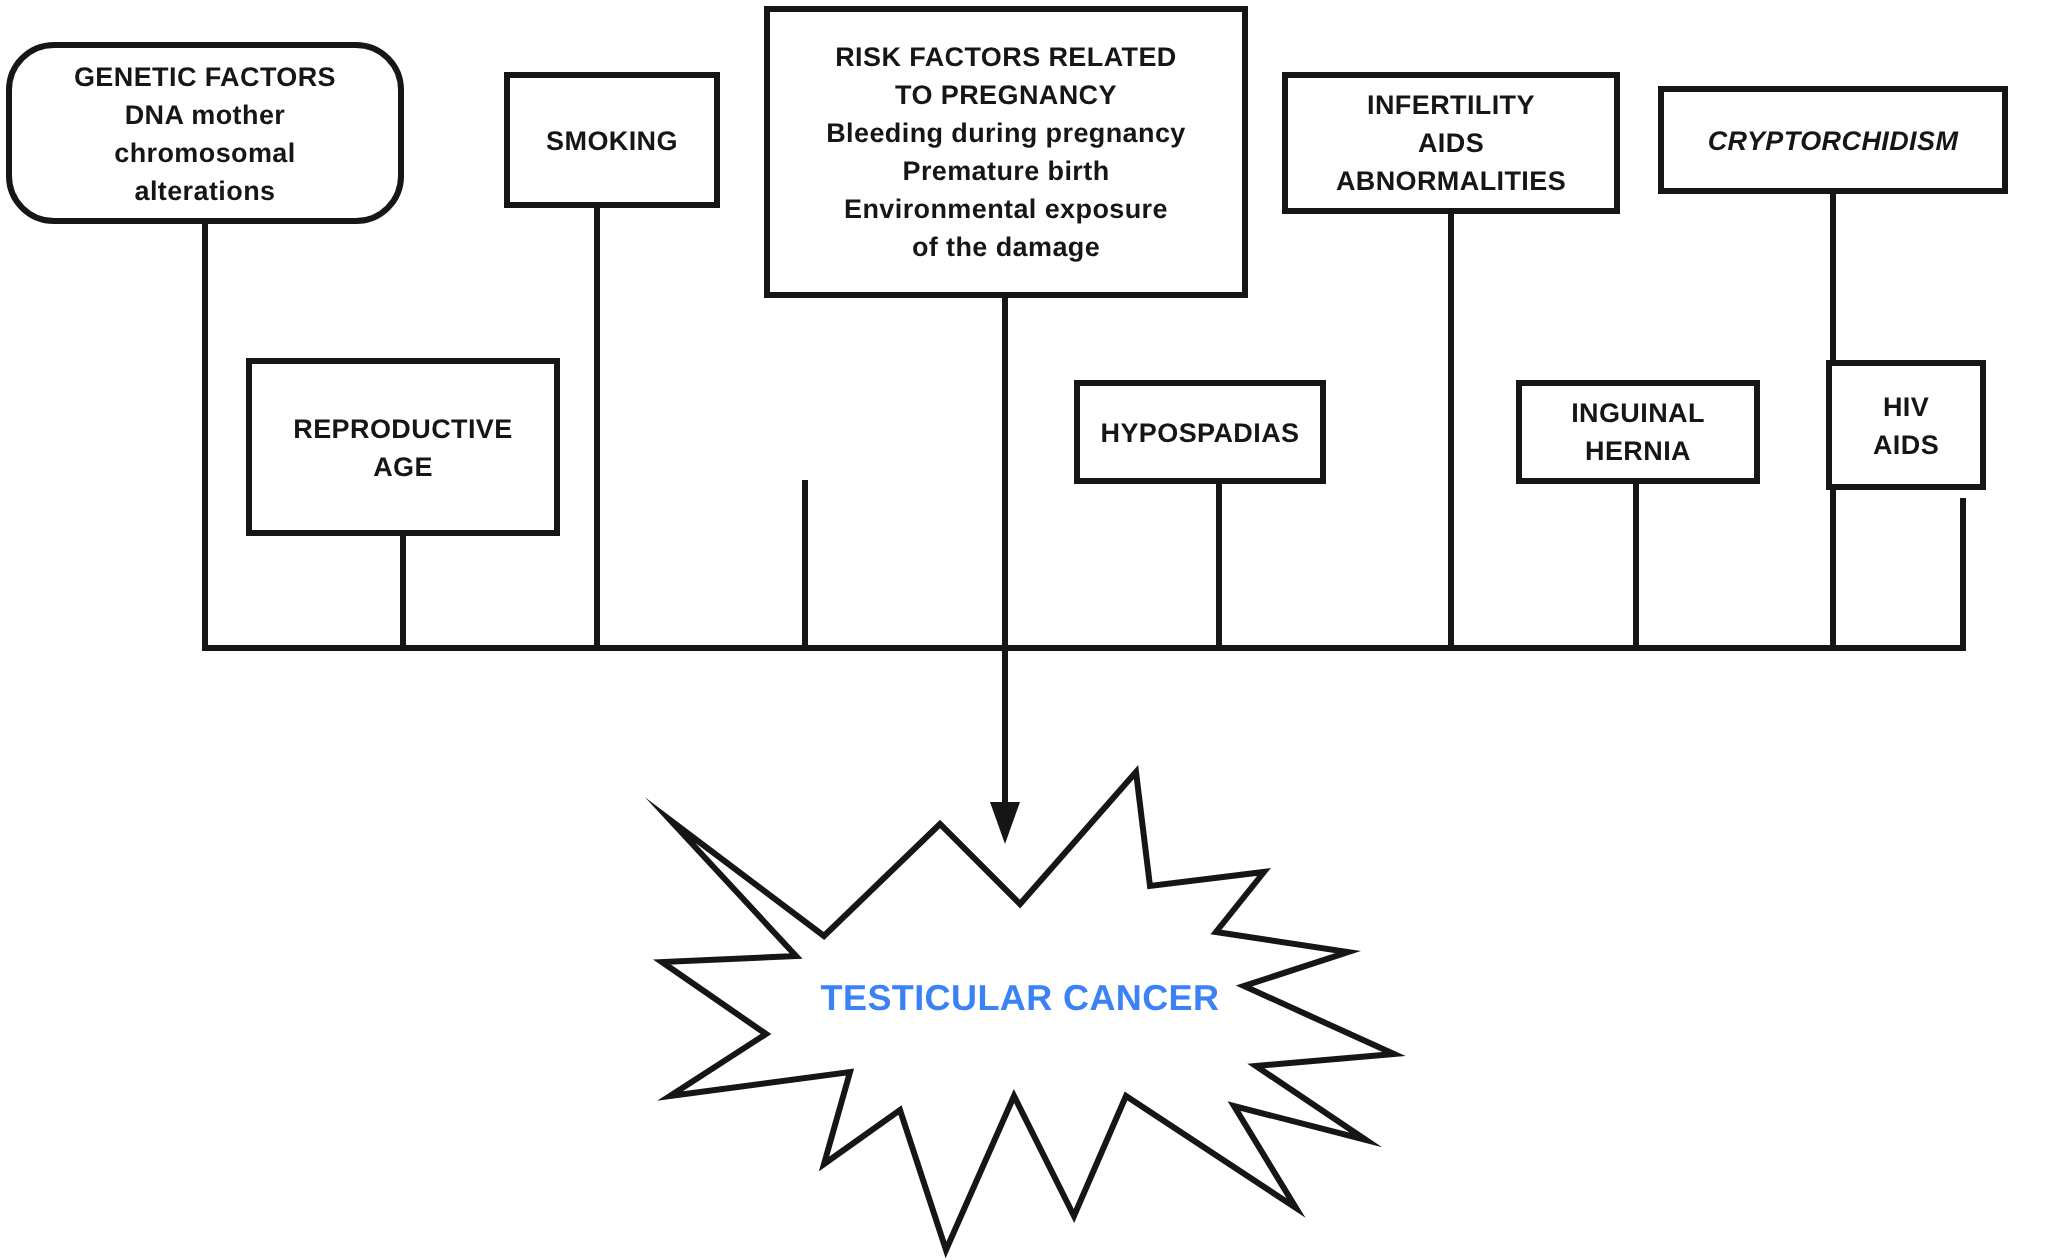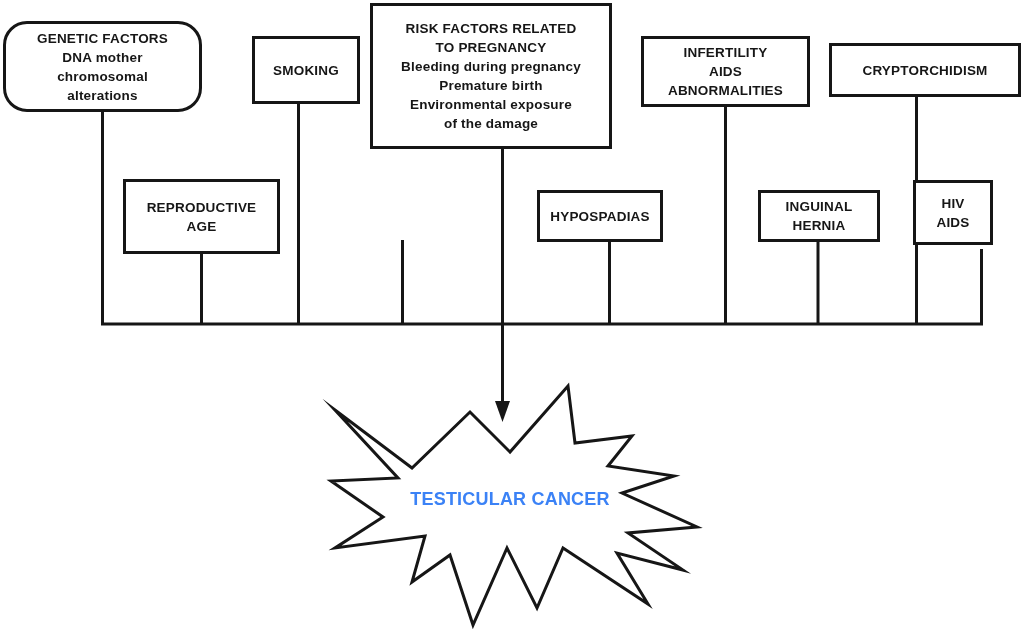--- a/index.html
+++ b/index.html
@@ -8,24 +8,24 @@
   .canvas { position:relative; width:1024px; height:630px; background:#ffffff; overflow:hidden; }
   svg.wires { position:absolute; left:0; top:0; width:1024px; height:630px; }
   .box {
     position:absolute; background:#ffffff; border:3px solid #161616;
     display:flex; flex-direction:column; align-items:center; justify-content:center;
     text-align:center; font-weight:bold; font-size:13.5px; line-height:19px;
     color:#161616; letter-spacing:0.2px; white-space:nowrap;
   }
   .b-genetic        { left:3px;   top:21px;  width:199px; height:91px;border-radius:24px;  }
   .b-smoking        { left:230px; top:36px;  width:108px; height:68px;margin-left:22px;  }
-  .b-pregnancy      { left:370px; top:3px;   width:242px; height:146px;align-items:center; }
+  .b-pregnancy      { left:382px; top:3px;   width:242px; height:146px;align-items:center; }
   .b-infertility    { left:641px; top:36px;  width:169px; height:71px;  }
-  .b-cryptorchidism { left:829px; top:43px;  width:192px; height:54px;  }
-  .b-reproductive   { left:123px; top:179px; width:157px; height:75px;  }
+  .b-cryptorchidism { left:829px; top:43px;  width:175px; height:54px;font-style:italic;  }
+  .b-reproductive   { left:123px; top:179px; width:157px; height:89px;  }
   .b-occupational   { left:321px; top:189px; width:163px; height:53px;  }
   .b-hypospadias    { left:537px; top:190px; width:126px; height:52px;  }
   .b-inguinal       { left:758px; top:190px; width:122px; height:52px;  }
   .b-hiv            { left:913px; top:180px; width:80px;  height:65px;  }
   .outcome-label {
     position:absolute; left:380px; top:489px; width:260px; text-align:center;
     font-weight:bold; font-size:18px; color:#3b82f6; letter-spacing:0.2px;
   }
 </style>
 </head>

